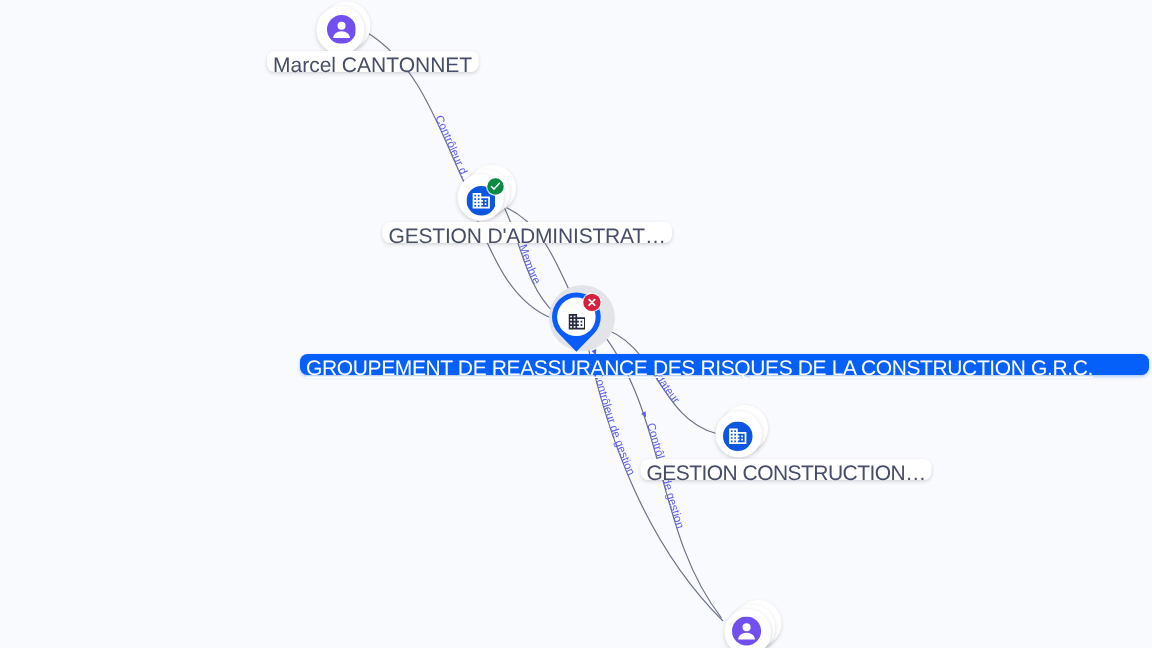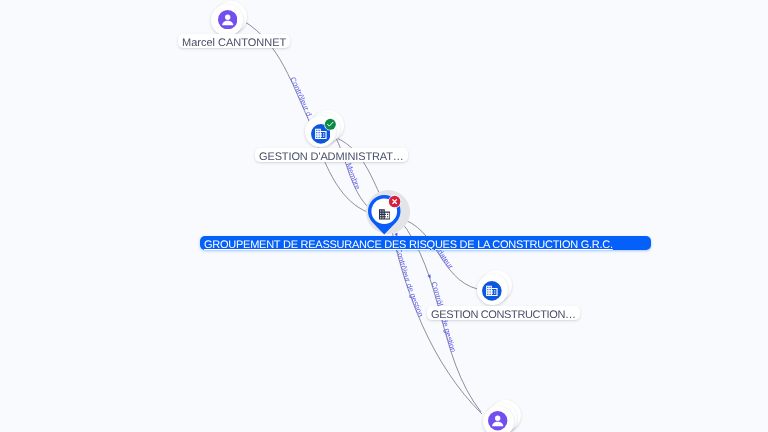--- a/index.html
+++ b/index.html
@@ -5,21 +5,21 @@
   html,body{margin:0;padding:0;}
   body{width:768px;height:432px;overflow:hidden;background:#f9fafd;
        font-family:"Liberation Sans",sans-serif;
        -webkit-font-smoothing:antialiased;text-rendering:geometricPrecision;}
   #stage{position:relative;width:768px;height:432px;overflow:hidden;background:#f9fafd;}
   svg.layer{position:absolute;left:0;top:0;width:768px;height:432px;}
   .edge{fill:none;stroke:#6b7085;stroke-width:.78;}
   .elabel{font-size:7.6px;fill:#5b5bf0;font-family:"Liberation Sans",sans-serif;}
   .nodewrap{position:absolute;left:0;top:0;}
   .nlabel{position:absolute;background:#fff;border-radius:5px;will-change:transform;transform:translateZ(0);
-          font-size:11px;line-height:10px;color:#474d69;white-space:nowrap;
+          font-size:14px;line-height:10px;color:#474d69;white-space:nowrap;
           padding:4.1px 4px 0.2px 4px;
           box-shadow:0 1px 2.5px rgba(60,64,90,.20);}
   .nlabel.hl{background:#0560fa;color:#fff;padding-right:37.7px;box-shadow:0 1px 2.5px rgba(5,96,250,.35);}
 </style>
 </head>
 <body>
 
 <div id="stage">
   <svg class="layer" id="edgelayer" viewBox="0 0 768 432">
       <defs>

